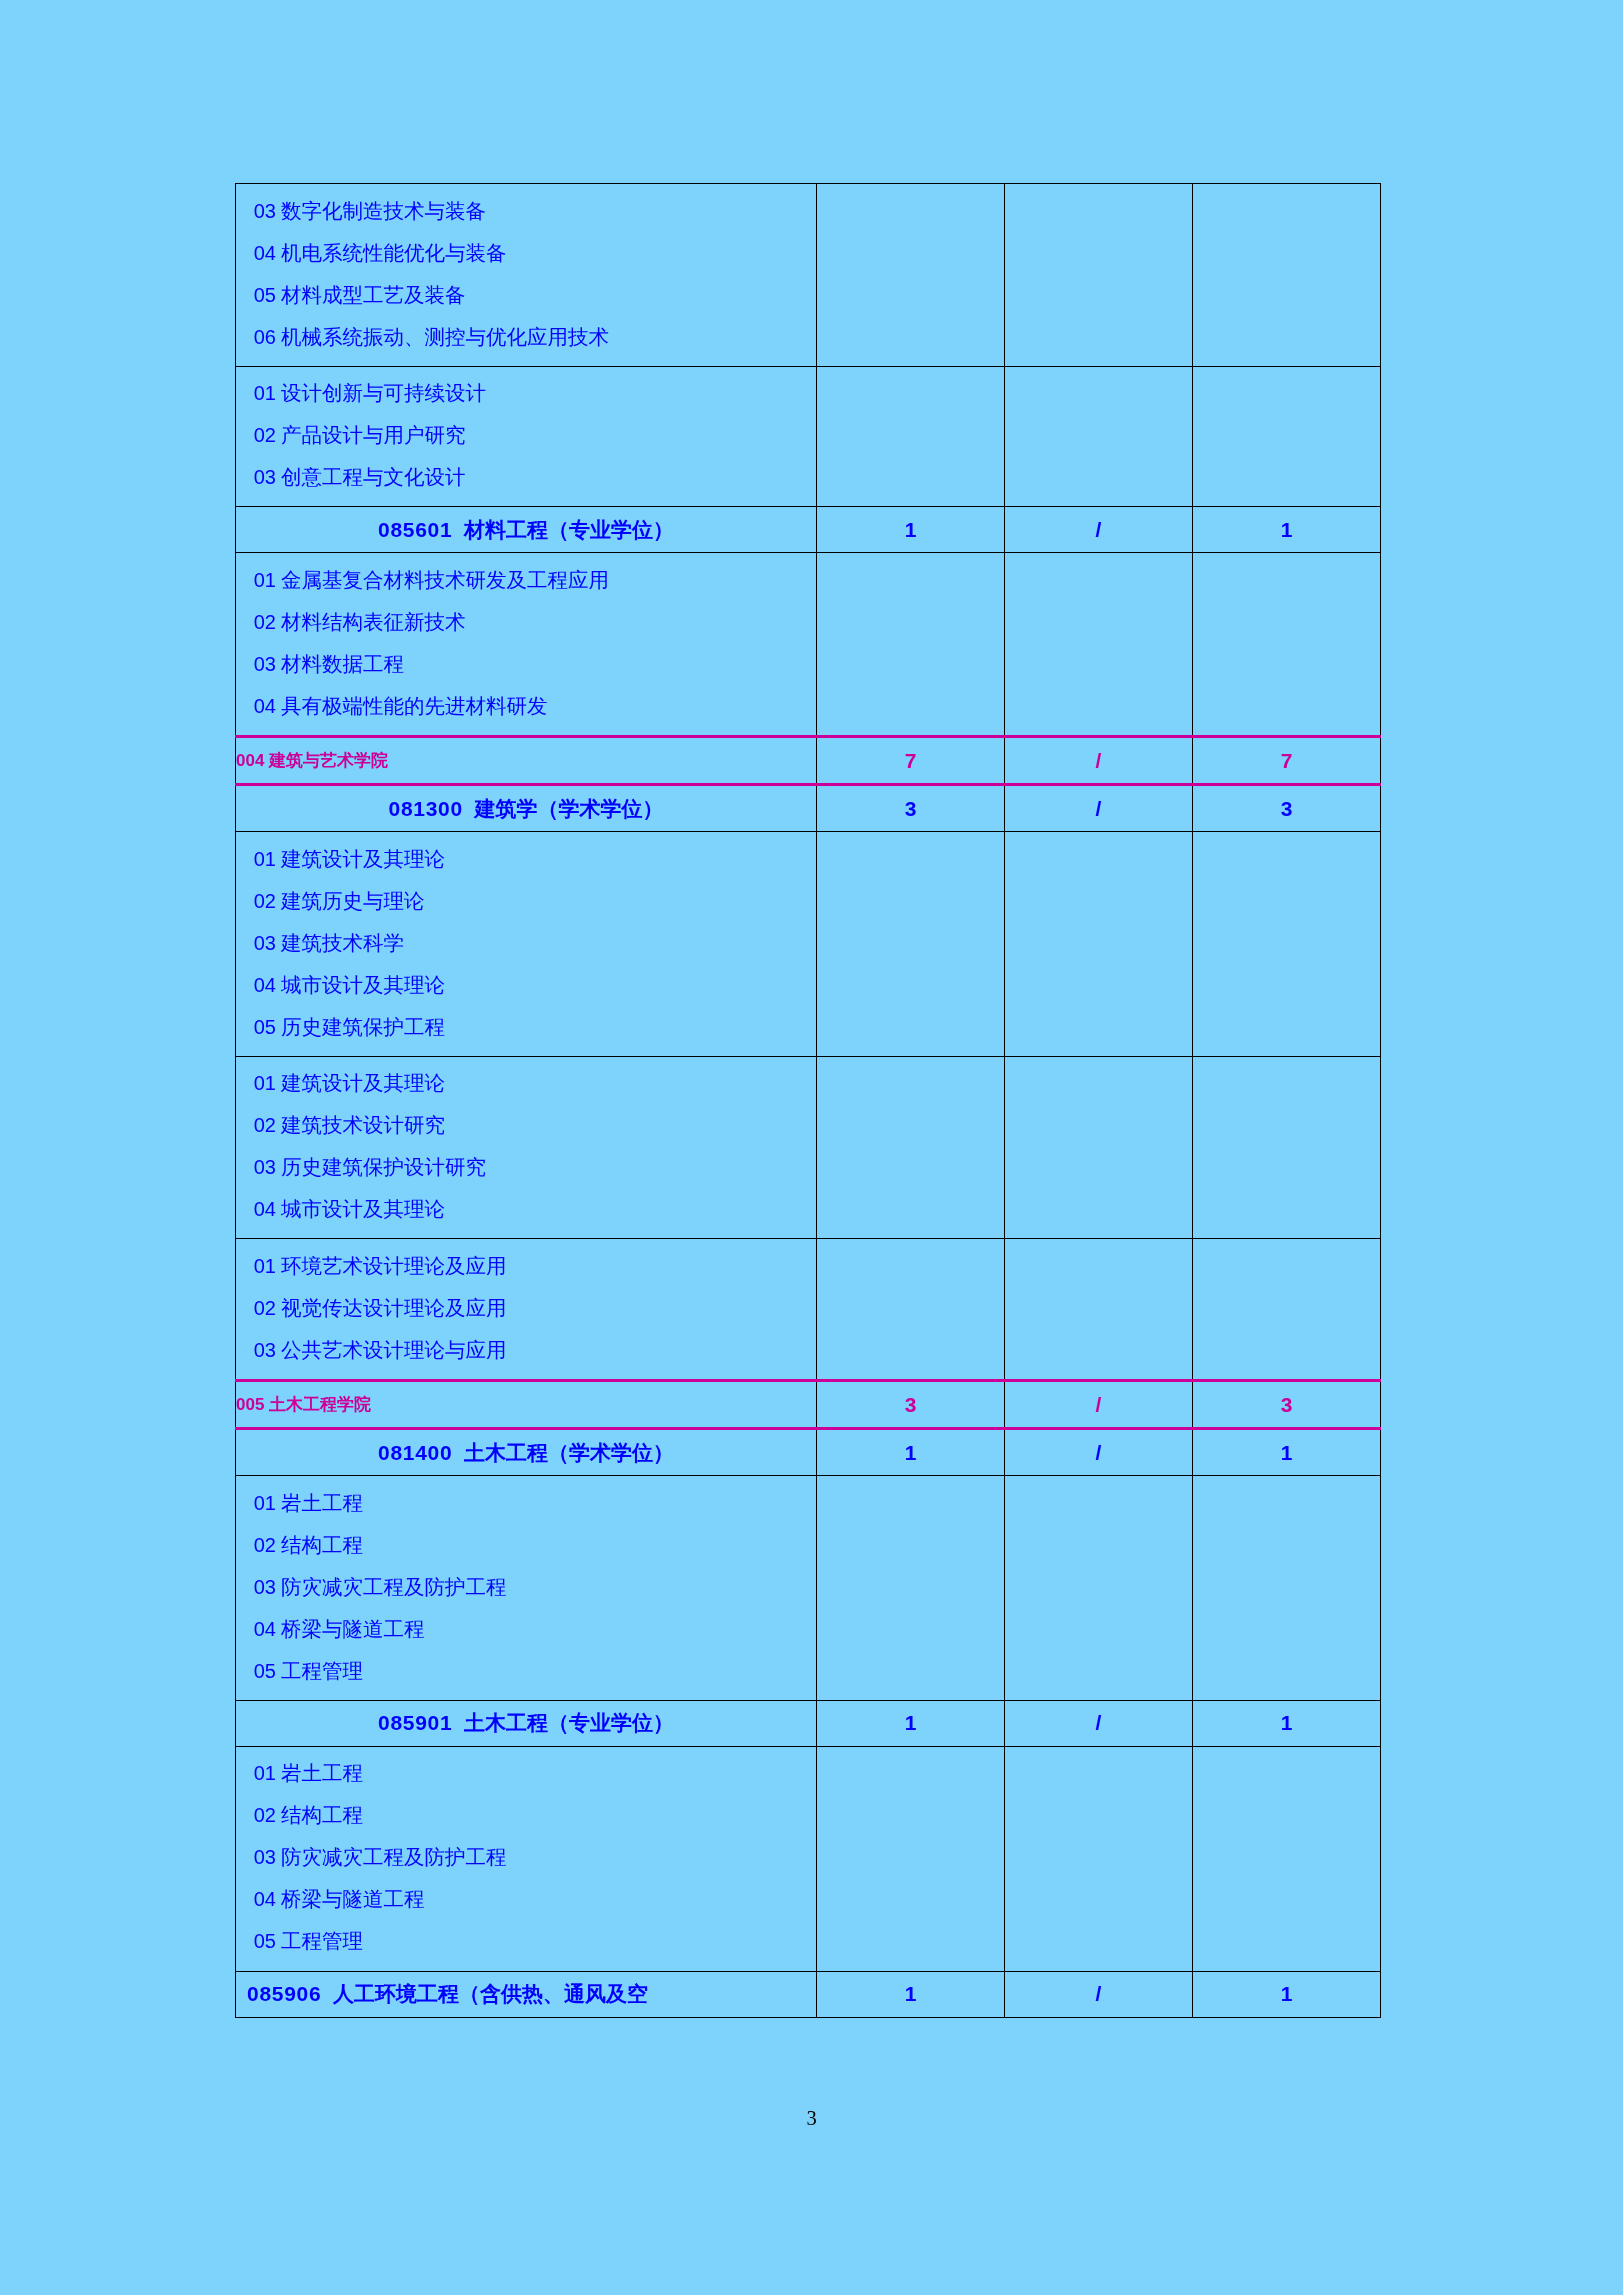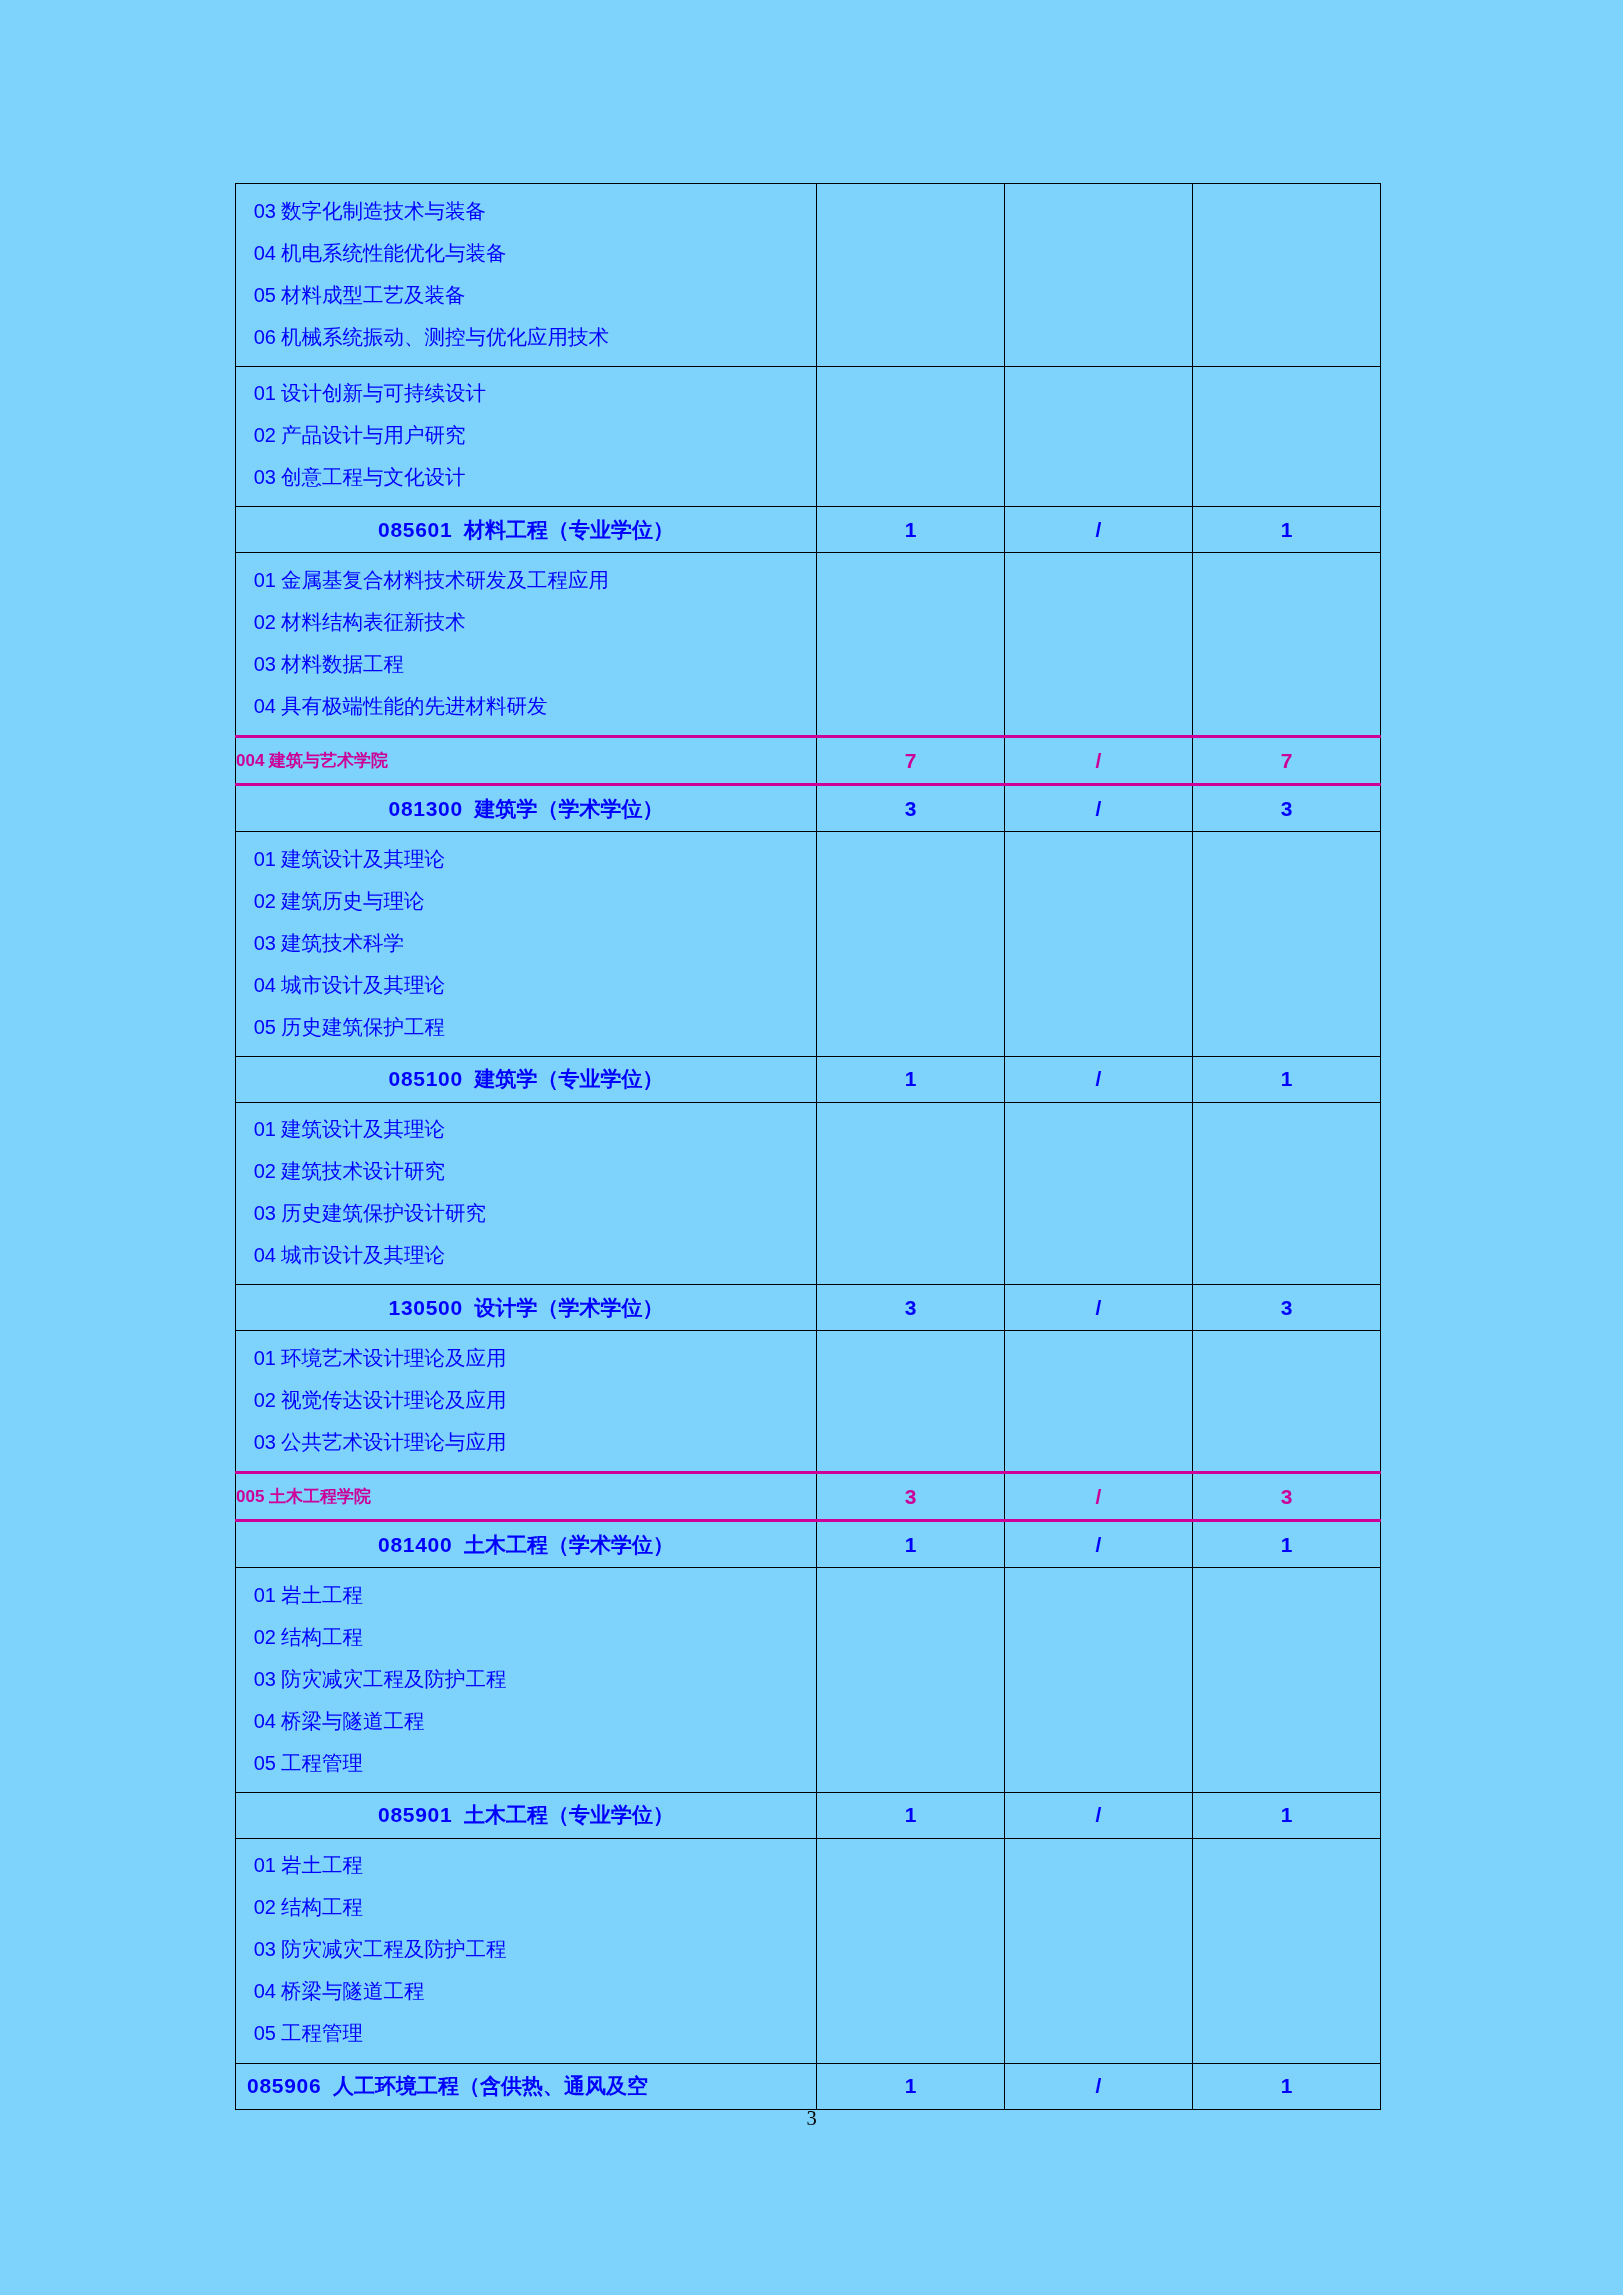--- a/index.html
+++ b/index.html
@@ -181,43 +181,31 @@
               <div class="dir-line"><span class="num">03</span> <span>建筑技术科学</span></div>
               <div class="dir-line"><span class="num">04</span> <span>城市设计及其理论</span></div>
               <div class="dir-line"><span class="num">05</span> <span>历史建筑保护工程</span></div>
             </div>
           </td>
           <td class="numcell"></td>
           <td class="numcell"></td>
           <td class="numcell"></td>
         </tr>
         <tr>
-          <td class="major-cell"><span class="major-text"><span class="code">085100</span>&nbsp;&nbsp;<span>建筑学（专业学位）</span></span></td>
-          <td class="numcell">1</td>
-          <td class="numcell">/</td>
-          <td class="numcell">1</td>
-        </tr>
-        <tr>
           <td>
             <div class="dirs">
               <div class="dir-line"><span class="num">01</span> <span>建筑设计及其理论</span></div>
               <div class="dir-line"><span class="num">02</span> <span>建筑技术设计研究</span></div>
               <div class="dir-line"><span class="num">03</span> <span>历史建筑保护设计研究</span></div>
               <div class="dir-line"><span class="num">04</span> <span>城市设计及其理论</span></div>
             </div>
           </td>
           <td class="numcell"></td>
           <td class="numcell"></td>
           <td class="numcell"></td>
-        </tr>
-        <tr>
-          <td class="major-cell"><span class="major-text"><span class="code">130500</span>&nbsp;&nbsp;<span>设计学（学术学位）</span></span></td>
-          <td class="numcell">3</td>
-          <td class="numcell">/</td>
-          <td class="numcell">3</td>
         </tr>
         <tr>
           <td>
             <div class="dirs">
               <div class="dir-line"><span class="num">01</span> <span>环境艺术设计理论及应用</span></div>
               <div class="dir-line"><span class="num">02</span> <span>视觉传达设计理论及应用</span></div>
               <div class="dir-line"><span class="num">03</span> <span>公共艺术设计理论与应用</span></div>
             </div>
           </td>
           <td class="numcell"></td>

